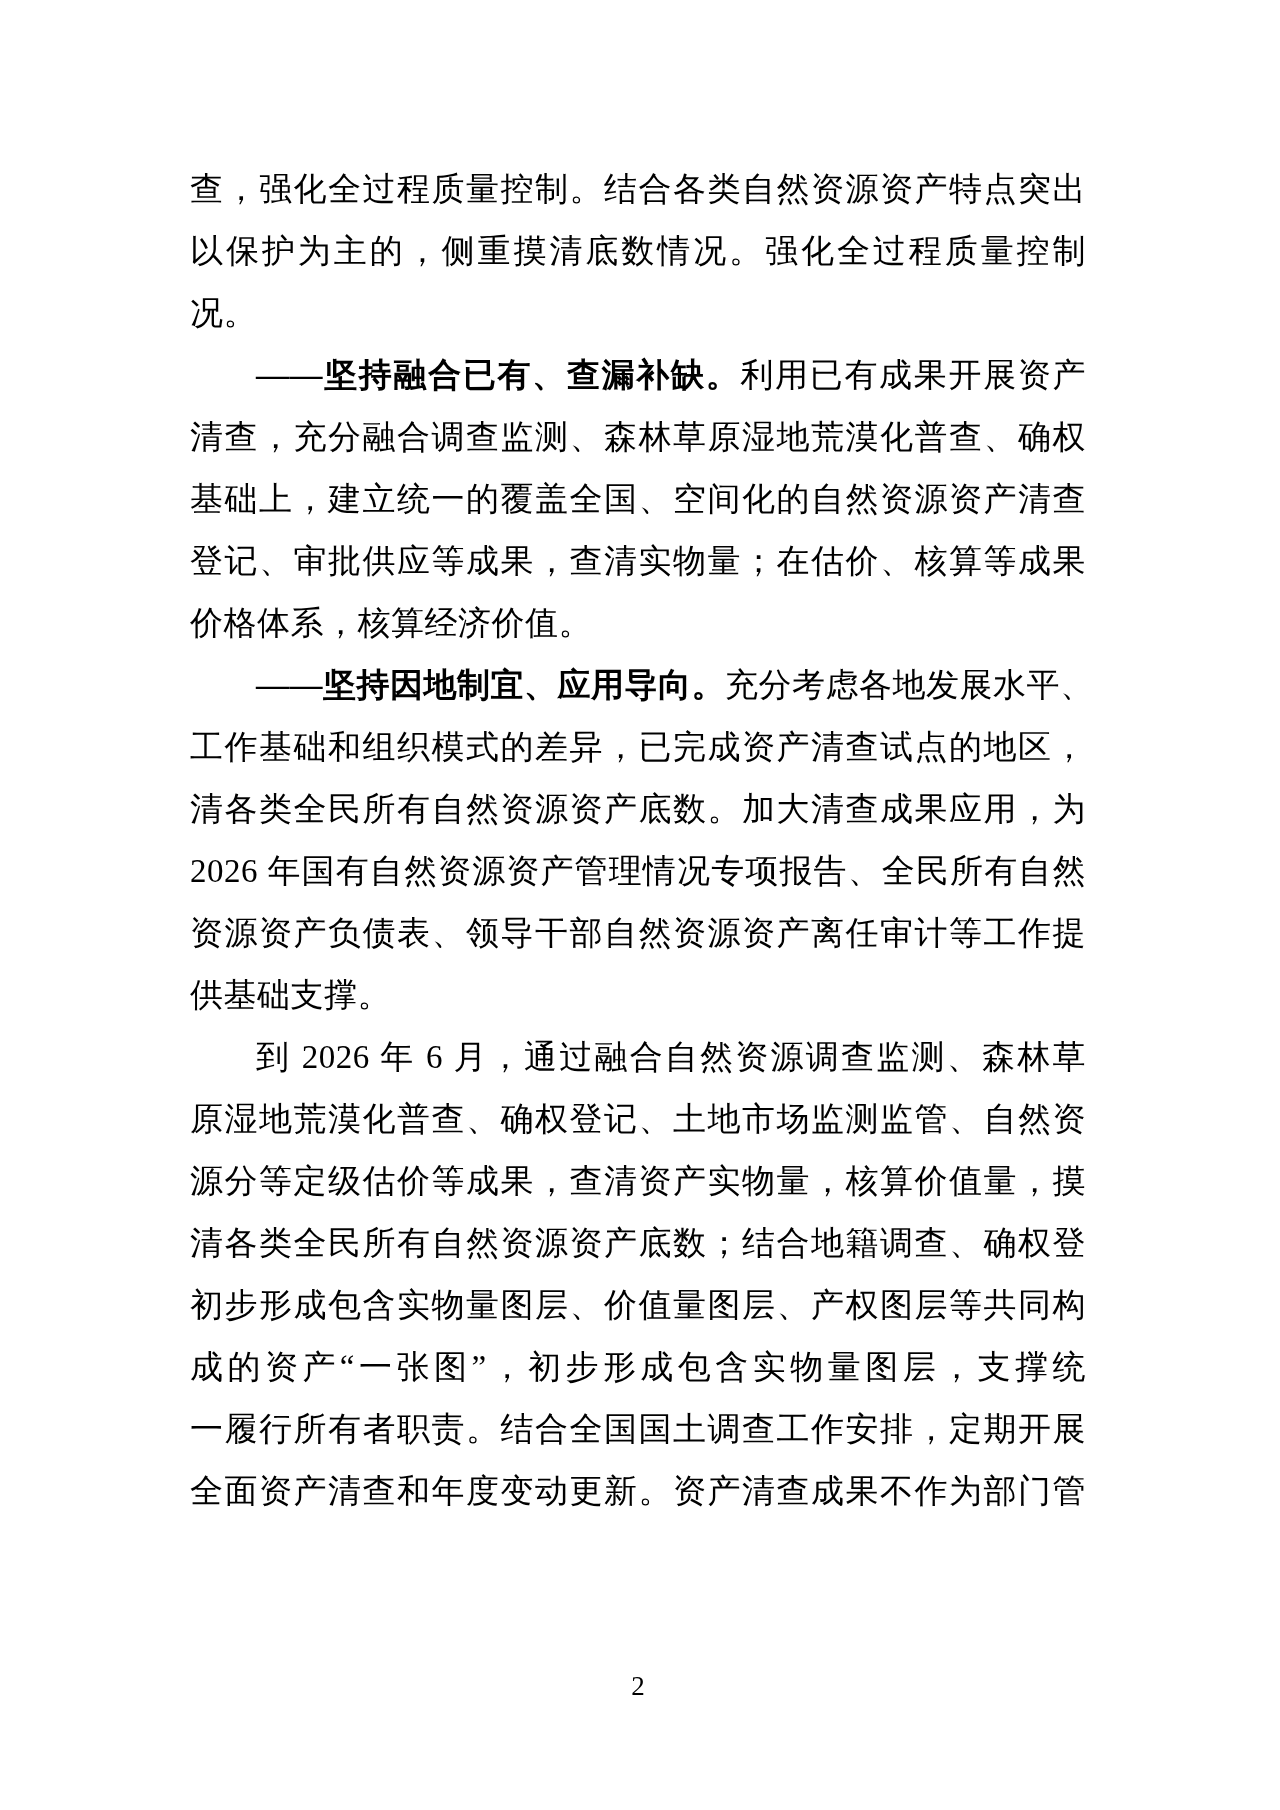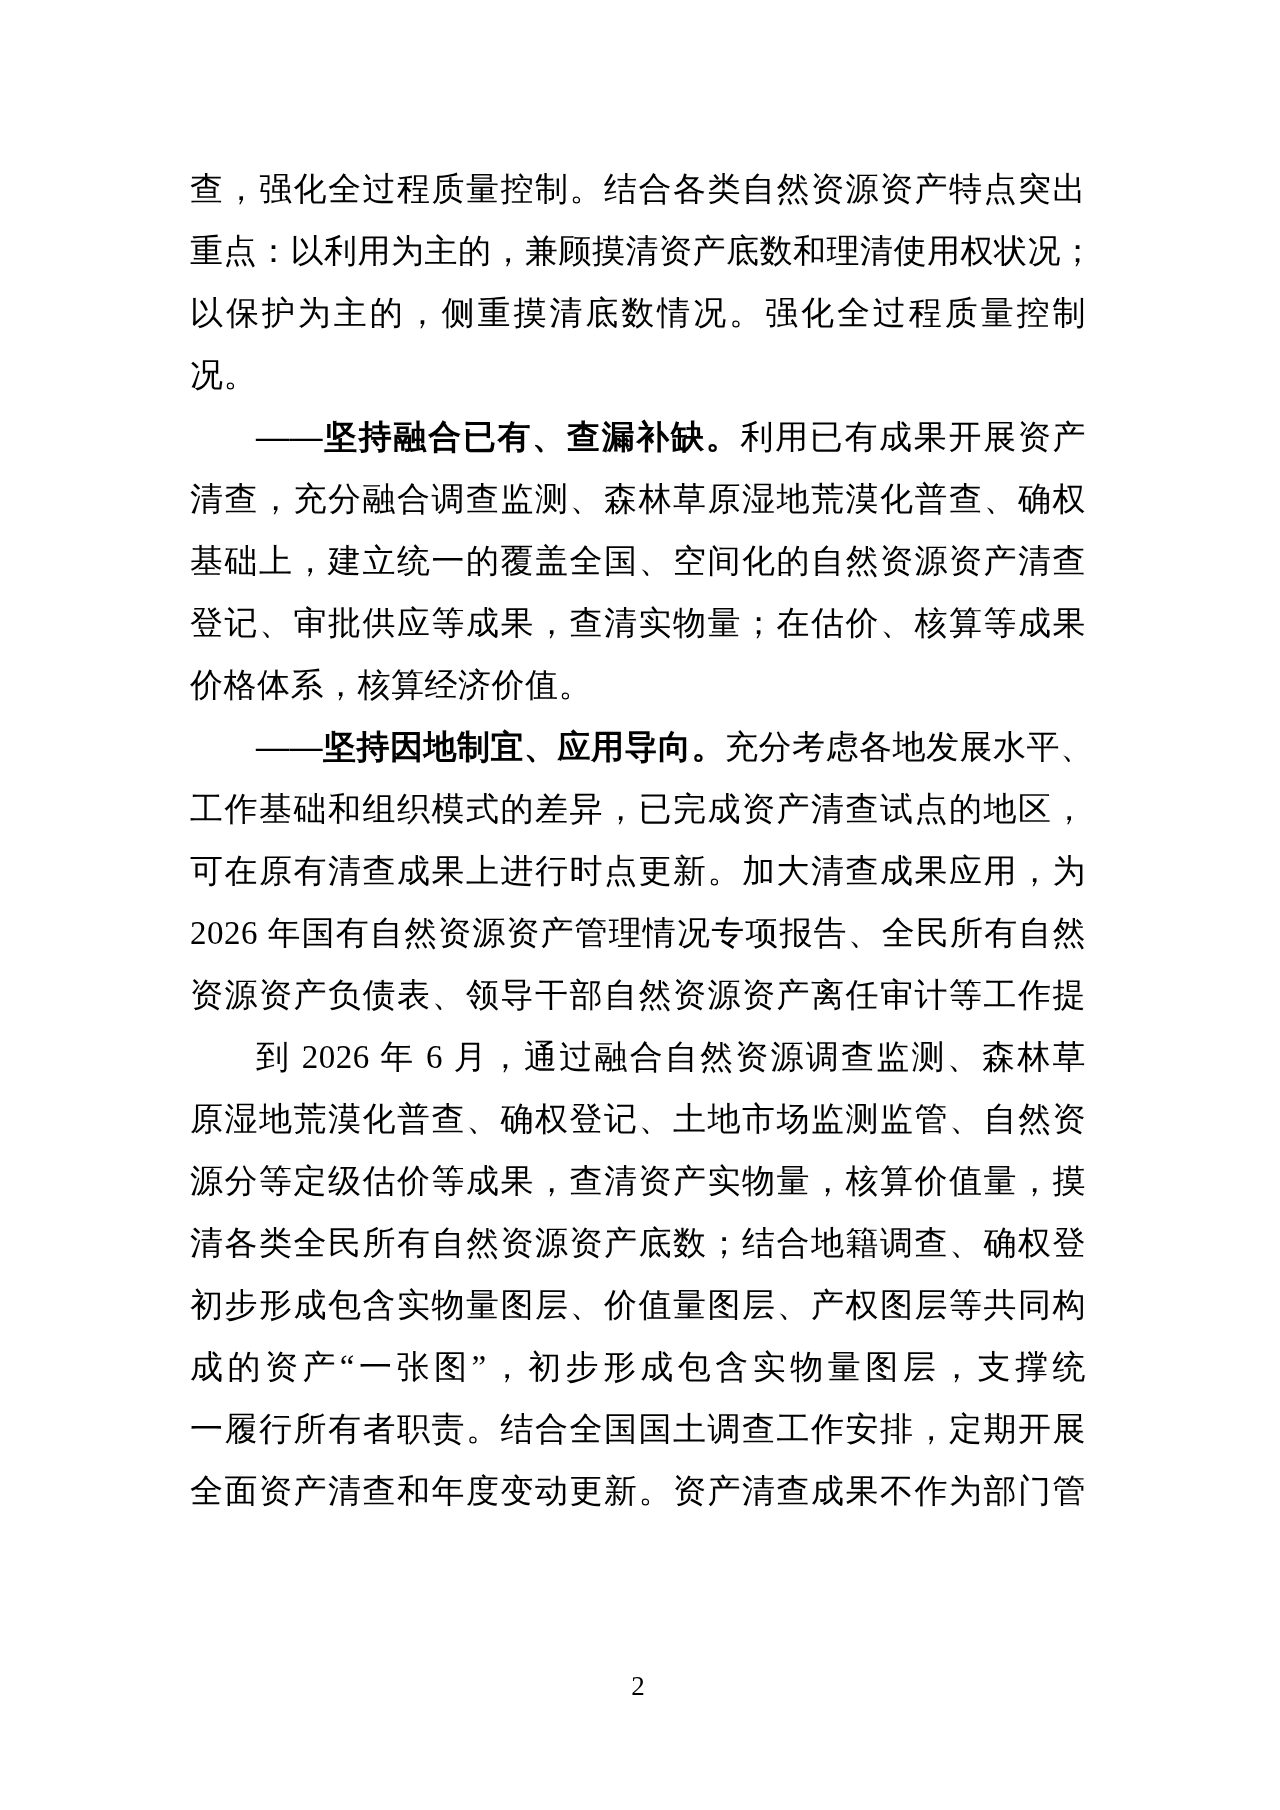--- a/index.html
+++ b/index.html
@@ -63,43 +63,43 @@
   }
 </style>
 </head>
 <body>
 
 <div class="page">
   <div class="text-block">
 
     <div class="para">
       <div class="line">查，强化全过程质量控制。结合各类自然资源资产特点突出</div>
-      <div class="line">重点：以利用为主的，兼顾摸清资产底数和理清使用权状况；</div>
       <div class="line">以保护为主的，侧重摸清底数情况。强化全过程质量控制</div>
       <div class="line lastline">况。</div>
     </div>
 
     <div class="para">
       <div class="line indent2">
         <span class="lead-bold">——坚持融合已有、查漏补缺。</span><span>利用已有成果开展资产</span>
       </div>
       <div class="line">清查，充分融合调查监测、森林草原湿地荒漠化普查、确权</div>
       <div class="line">基础上，建立统一的覆盖全国、空间化的自然资源资产清查</div>
       <div class="line">登记、审批供应等成果，查清实物量；在估价、核算等成果</div>
       <div class="line lastline">价格体系，核算经济价值。</div>
     </div>
 
     <div class="para">
       <div class="line indent2">
         <span class="lead-bold">——坚持因地制宜、应用导向。</span><span>充分考虑各地发展水平、</span>
       </div>
       <div class="line">工作基础和组织模式的差异，已完成资产清查试点的地区，</div>
-      <div class="line">可在原有清查成果上进行时点更新。加大清查成果应用，为</div>
+      <div class="line">清各类全民所有自然资源资产底数。加大清查成果应用，为</div>
       <div class="line">2026 年国有自然资源资产管理情况专项报告、全民所有自然</div>
       <div class="line">资源资产负债表、领导干部自然资源资产离任审计等工作提</div>
+      <div class="line lastline">供基础支撑。</div>
     </div>
 
     <div class="para">
       <div class="line indent2">到 2026 年 6 月，通过融合自然资源调查监测、森林草</div>
       <div class="line">原湿地荒漠化普查、确权登记、土地市场监测监管、自然资</div>
       <div class="line">源分等定级估价等成果，查清资产实物量，核算价值量，摸</div>
       <div class="line">清各类全民所有自然资源资产底数；结合地籍调查、确权登</div>
       <div class="line">初步形成包含实物量图层、价值量图层、产权图层等共同构</div>
       <div class="line">成的资产“一张图”，初步形成包含实物量图层，支撑统</div>
       <div class="line">一履行所有者职责。结合全国国土调查工作安排，定期开展</div>

